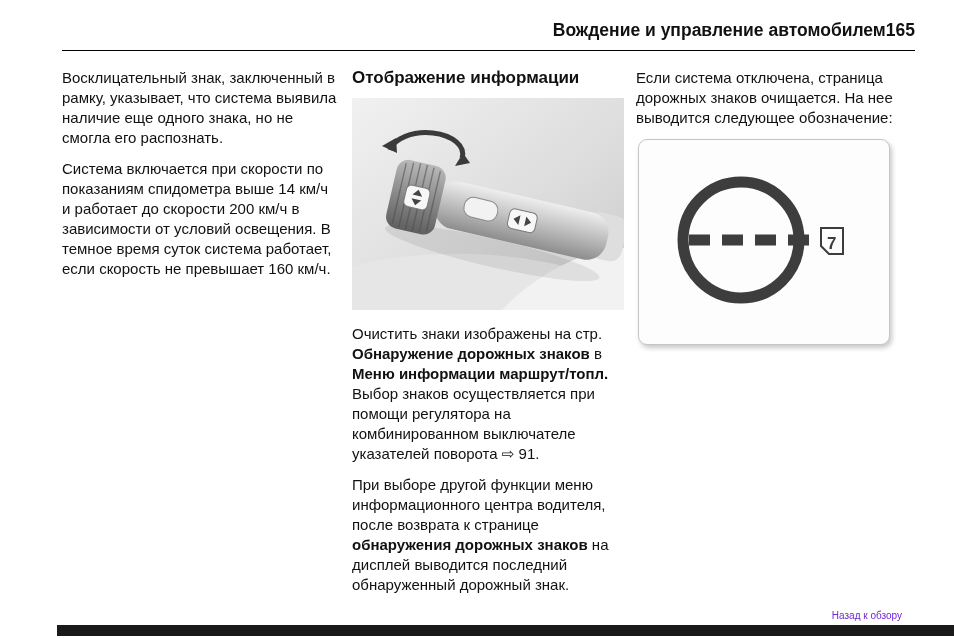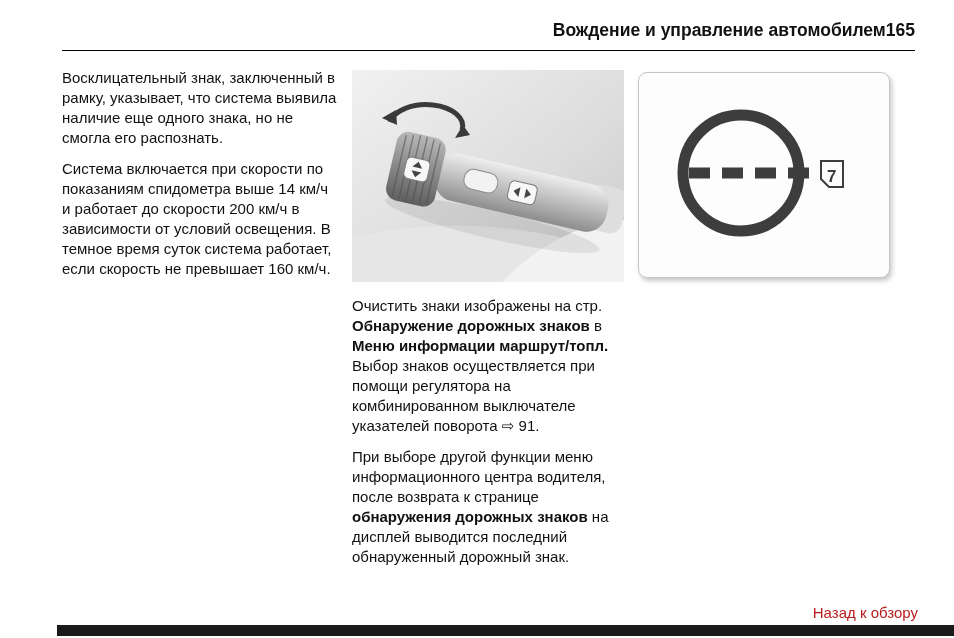--- a/index.html
+++ b/index.html
@@ -36,22 +36,22 @@
   .display-card {
     width:252px; height:206px;
     background:#fdfdfd;
     border:1.5px solid #c6c6c6;
     border-radius:9px;
     box-shadow:2px 3px 5px rgba(0,0,0,0.22);
     margin:4px 0 16px 2px;
   }
 
   .backlink {
-    position:absolute; right:36px; bottom:17px;
-    font-size:15px; color:#b91c1c;
+    position:absolute; right:52px; bottom:17px;
+    font-size:10px; color:#6d28d9;
     cursor:pointer;
   }
   .footer-bar {
     position:absolute; left:57px; right:0; bottom:2px;
     height:11px;
   }
 </style>
 </head>
 <body>
 
@@ -64,20 +64,21 @@
   <div class="rule"></div>
 
   <div class="cols">
 
     <div class="col">
       <p>Восклицательный знак, заключенный в рамку, указывает, что система выявила наличие еще одного знака, но не смогла его распознать.</p>
       <p>Система включается при скорости по показаниям спидометра выше 14 км/ч и работает до скорости 200 км/ч в зависимости от условий освещения. В темное время суток система работает, если скорость не превышает 160 км/ч.</p>
     </div>
 
     <div class="col">
+      <h2>Отображение информации</h2>
 
       <div class="figure">
         <svg width="272" height="212" viewBox="0 0 272 212">
           <defs>
             <linearGradient id="bgG" x1="0" y1="0" x2="1" y2="1">
               <stop offset="0" stop-color="#f1f1f1"></stop>
               <stop offset="0.6" stop-color="#dcdcdc"></stop>
               <stop offset="1" stop-color="#c9c9c9"></stop>
             </linearGradient>
             <linearGradient id="leverG" x1="0" y1="0" x2="0" y2="1">
@@ -117,20 +118,21 @@
           <path d="M30 48 l14 -8 l1 15 Z" fill="#3a3a3a"></path>
           <path d="M118 65 l-15 3 l8 -13 Z" fill="#3a3a3a"></path>
         </svg>
       </div>
 
       <p><span>Очистить знаки изображены на стр. </span><b>Обнаружение дорожных знаков</b><span> в </span><b>Меню информации маршрут/топл.</b><span> Выбор знаков осуществляется при помощи регулятора на комбинированном выключателе указателей поворота </span><span>⇨ 91.</span></p>
       <p><span>При выборе другой функции меню информационного центра водителя, после возврата к странице </span><b>обнаружения дорожных знаков</b><span> на дисплей выводится последний обнаруженный дорожный знак.</span></p>
     </div>
 
     <div class="col">
+      <p>Если система отключена, страница дорожных знаков очищается. На нее выводится следующее обозначение:</p>
 
       <div class="display-card figure">
         <svg width="250" height="203" viewBox="0 0 250 203">
           <g>
             <circle cx="102" cy="100" r="58" fill="none" stroke="#3d3d3d" stroke-width="11"></circle>
             <line x1="50" y1="100" x2="172" y2="100" stroke="#3d3d3d" stroke-width="11" stroke-dasharray="21 12"></line>
           </g>
           <g>
             <path d="M182 88 h22 v26 h-14 l-8 -8 Z" fill="none" stroke="#3d3d3d" stroke-width="2"></path>
             <text x="188" y="109" font-size="17" font-weight="bold" fill="#3d3d3d" font-family="Liberation Sans, sans-serif">7</text>

